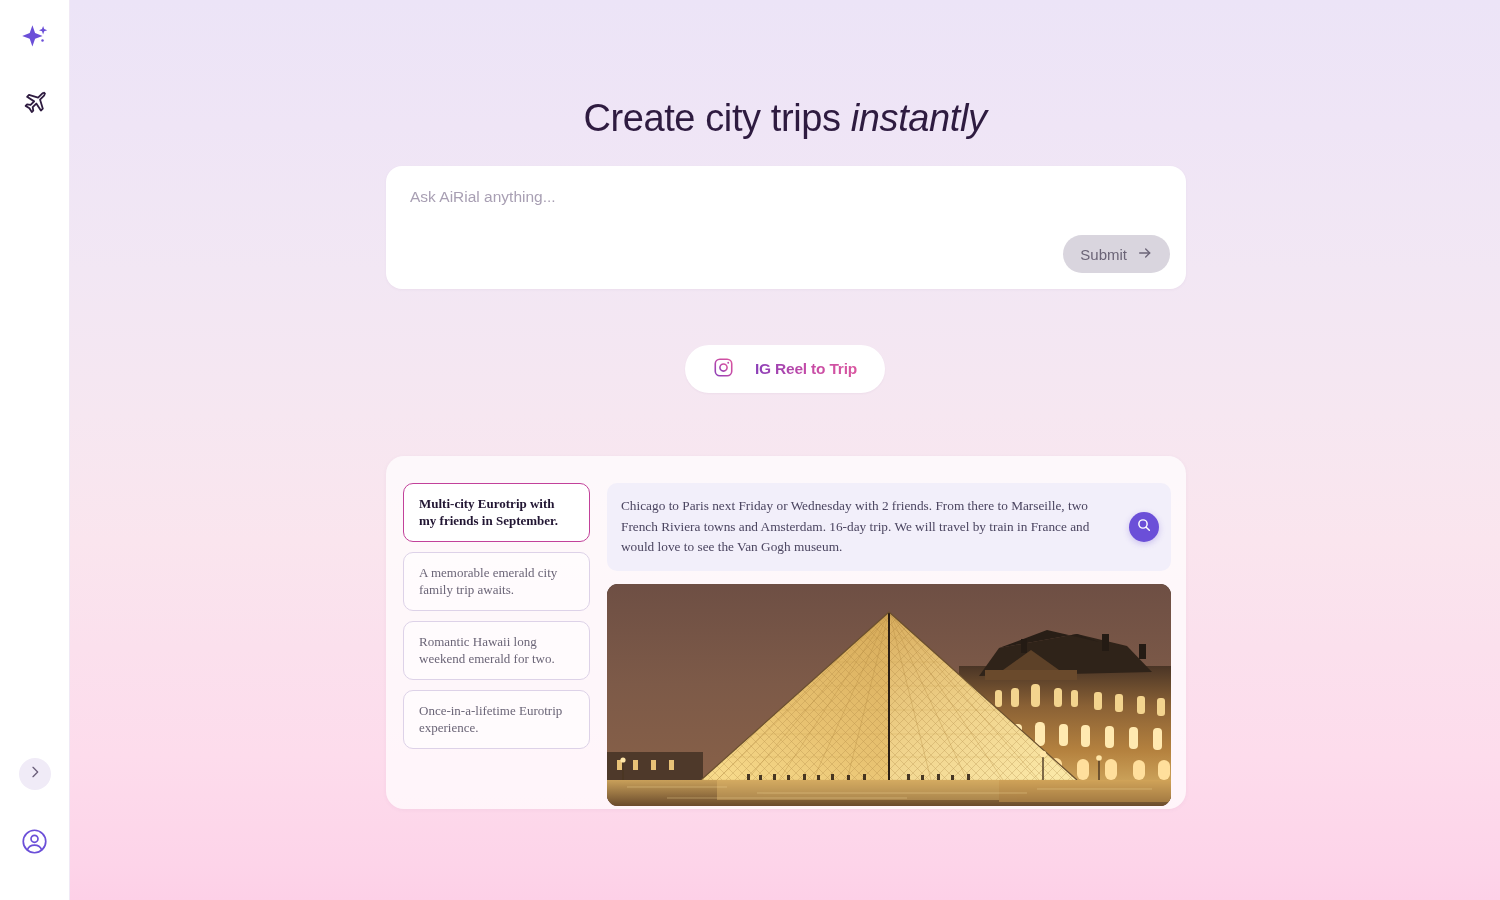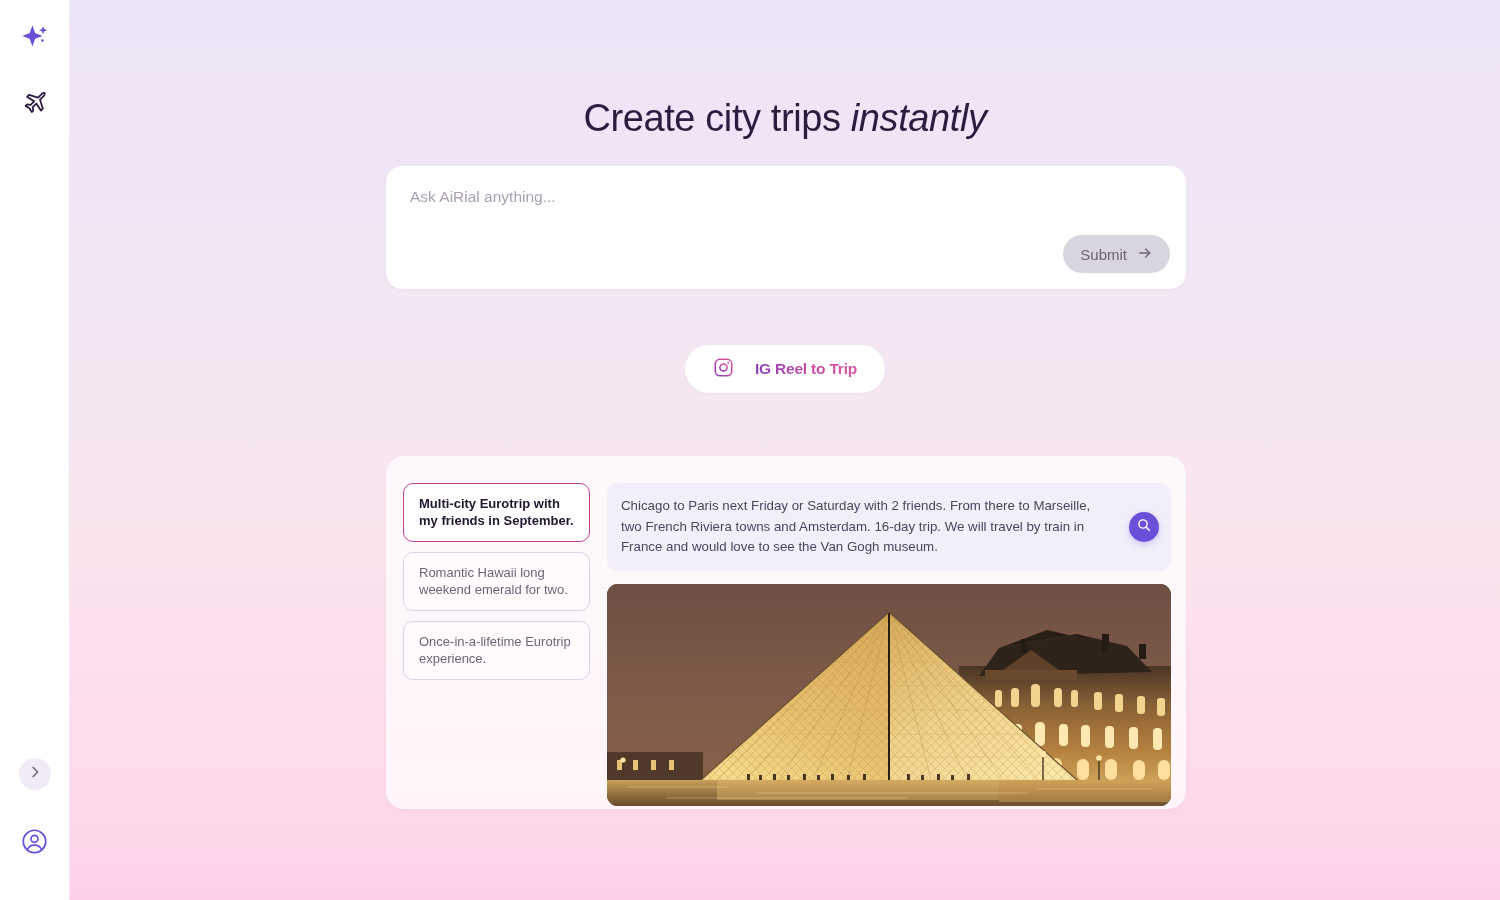--- a/index.html
+++ b/index.html
@@ -184,20 +184,21 @@
 
   
   #examples-panel {
     position: absolute;
     left: 316px; top: 456px;
     width: 800px;
     height: 353px;
     background: rgba(255,255,255,0.72);
     border-radius: 18px;
     box-shadow: 0 1px 4px rgba(90,50,120,0.05);
+    font-family: Liberation Serif, serif;
   }
 
   #suggestion-list {
     position: absolute;
     left: 17px; top: 27px;
     width: 187px;
   }
   .suggestion-card {
     width: 187px;
     border-radius: 10px;
@@ -348,31 +349,34 @@
   </button>
 
 
   <div id="examples-panel">
 
     <div id="suggestion-list">
         <div class="suggestion-card active">
           <span>Multi-city Eurotrip with my friends in September.</span>
         </div>
         <div class="suggestion-card">
+          <span>A memorable emerald city family trip awaits.</span>
+        </div>
+        <div class="suggestion-card">
           <span>Romantic Hawaii long weekend emerald for two.</span>
         </div>
         <div class="suggestion-card">
           <span>Once-in-a-lifetime Eurotrip experience.</span>
         </div>
       </div>
 
     <div id="detail-col">
 
       <div id="prompt-preview">
-        <div id="prompt-preview-text">Chicago to Paris next Friday or Saturday with 2 friends. From there to Marseille, two French Riviera towns and Amsterdam. 16-day trip. We will travel by train in France and would love to see the Van Gogh museum.</div>
+        <div id="prompt-preview-text">Chicago to Paris next Friday or Wednesday with 2 friends. From there to Marseille, two French Riviera towns and Amsterdam. 16-day trip. We will travel by train in France and would love to see the Van Gogh museum.</div>
         <button id="preview-search-button">
           <span>
             <svg width="16" height="16" viewBox="0 0 24 24" fill="none" stroke="#ffffff" stroke-width="2.2" stroke-linecap="round" stroke-linejoin="round">
               <circle cx="10.5" cy="10.5" r="6.2"></circle>
               <line x1="15.3" y1="15.3" x2="20" y2="20"></line>
             </svg>
           </span>
         </button>
       </div>
 

